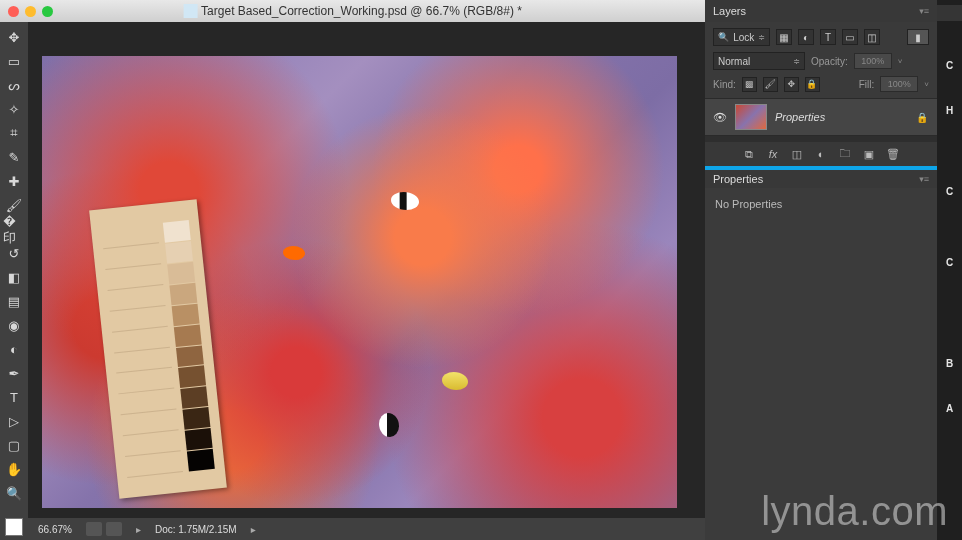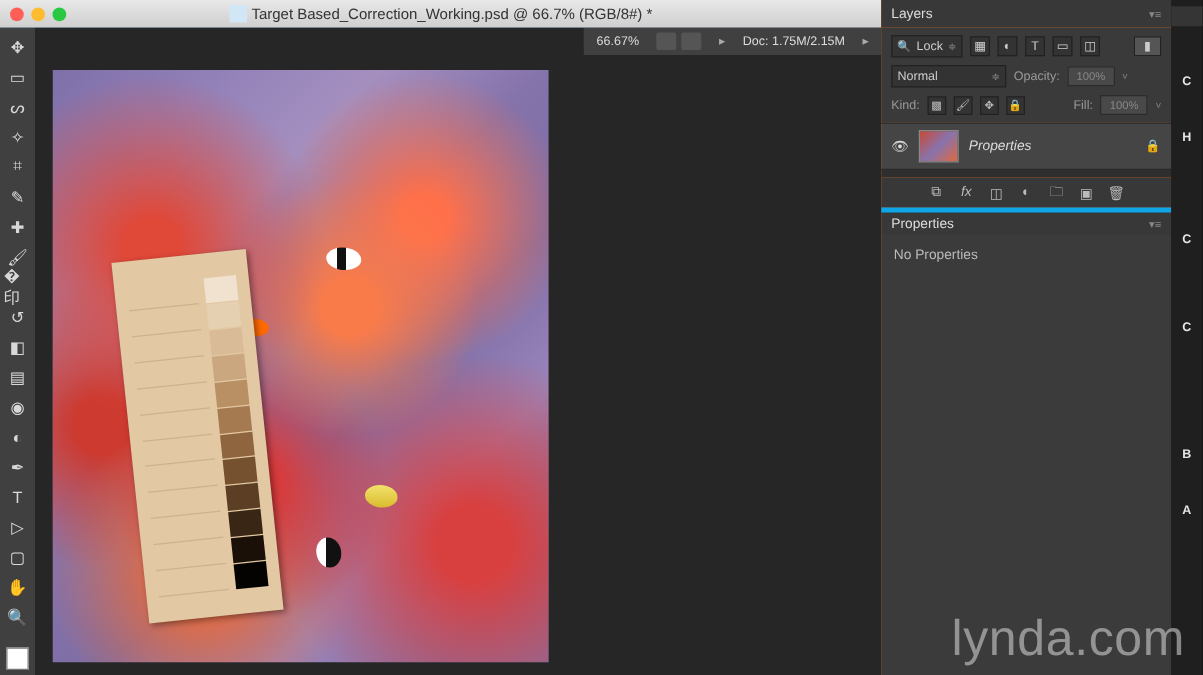--- a/index.html
+++ b/index.html
@@ -1,35 +1,35 @@
 <!DOCTYPE html>
 <html><head>
 <meta charset="utf-8">
 <style>
 * { margin: 0; padding: 0; box-sizing: border-box; font-family: "Lucida Grande", Arial, sans-serif; }
 body { background: #000; width: 962px; height: 540px; overflow: hidden; position: relative; }
 
-.app-window { position: absolute; left: 0; top: 0; width: 705px; height: 540px; background: #3b82f6; display: flex; flex-direction: column; }
+.app-window { position: absolute; left: 0; top: 0; width: 705px; height: 540px; background: #a16207; display: flex; flex-direction: column; }
 
 .titlebar { height: 22px; background: linear-gradient(#e8e8e8,#cfcfcf); display: flex; align-items: center; padding: 0 8px; position: relative; }
 .traffic { display: flex; gap: 6px; }
 .traffic span { width: 11px; height: 11px; border-radius: 50%; display: block; }
 .tl-close { background: #ff5f57; }
 .tl-min { background: #febc2e; }
 .tl-max { background: #28c840; }
 .titlebar-title { position: absolute; left: 50%; transform: translateX(-50%); font-size: 12px; color: #333; display: flex; align-items: center; gap: 4px; }
 .ps-file-icon { width: 14px; height: 14px; background: #d1e7f5; display: inline-block; }
 
 .doc-area { flex: 1; display: flex; background: #2a2a2a; }
 .tools { width: 28px; background: #404040; display: flex; flex-direction: column; align-items: center; padding-top: 4px; gap: 2px; }
 .tools .tool { width: 22px; height: 22px; color: #d8d8d8; display: flex; align-items: center; justify-content: center; font-size: 13px; cursor: pointer; }
 .tools .color-swatch { width: 18px; height: 18px; border: 1px solid #777; margin-top: 4px; }
 .fg-sw { background: #fff; }
 
-.canvas-wrap { flex: 1; display: flex; flex-direction: row; background: #262626; }
+.canvas-wrap { flex: 1; display: flex; flex-direction: column; background: #262626; }
 .canvas { flex: 1; margin: 34px 28px 10px 14px; background: #262626; position: relative; overflow: hidden; }
 .img-stub { position: absolute; inset: 0; background:
   radial-gradient(circle at 20% 30%, #e04838 5%, transparent 30%),
   radial-gradient(circle at 60% 40%, #f97b4a 6%, transparent 28%),
   radial-gradient(circle at 75% 25%, #ff704a 4%, transparent 25%),
   radial-gradient(circle at 40% 70%, #d93a3a 5%, transparent 27%),
   radial-gradient(circle at 85% 80%, #d84040 6%, transparent 30%),
   radial-gradient(circle at 30% 85%, #e96b3b 5%, transparent 25%),
   radial-gradient(circle at 10% 60%, #cc3a30 5%, transparent 25%),
   linear-gradient(135deg, #7f6fa8 0%, #9180b8 15%, #a48fbf 30%, #8573ab 45%, #7d6da5 60%, #9a86bc 75%, #8272a8 90%);
@@ -46,21 +46,21 @@
 .f3{left:63%;top:70%;background:linear-gradient(#f2e26a,#d9bb30);width:26px;height:18px;}
 .f4{left:53%;top:79%;background:linear-gradient(90deg,#fff 40%,#111 41%);width:20px;height:24px;}
 
 .status { height: 22px; background: #404040; display: flex; align-items: center; padding: 0 10px; gap: 14px; color: #ddd; font-size: 10px; }
 .status .zoom-val { }
 .status .icons { display: flex; gap: 4px; }
 .status .st-icon { width:16px; height:14px; background:#555; border-radius:2px; }
 .status .doc-size { }
 .status .chev { color:#aaa; }
 
-.panels { position: absolute; left: 705px; top: 0; width: 232px; height: 540px; background: #f97316; display: flex; flex-direction: column; color: #ccc; font-size: 11px; }
+.panels { position: absolute; left: 705px; top: 0; width: 232px; height: 540px; background: #ffffff; display: flex; flex-direction: column; color: #ccc; font-size: 11px; }
 .panel-header { height: 22px; background: #383838; display: flex; align-items: center; padding: 0 8px; justify-content: space-between; }
 .panel-header .tab { color: #ddd; }
 .panel-header .chev { color:#888; font-size:9px; cursor:pointer; }
 
 .layers-ctrls { padding: 6px 8px; display: flex; flex-direction: column; gap: 6px; background:#3a3a3a; }
 .row { display: flex; align-items: center; gap: 6px; }
 .select { background:#333; border:1px solid #222; color:#ccc; height:18px; padding:0 4px; font-size:10px; display:flex; align-items:center; gap:4px; }
 .select .drop-ic { font-size:8px; color:#999; }
 .filter-ic{ width:16px; height:16px; background:#333; border:1px solid #222; display:flex; align-items:center; justify-content:center; color:#ccc; font-size:10px; }
 .opacity-row .lbl, .lock-row .lbl { color:#9a9a9a; font-size:10px; }

